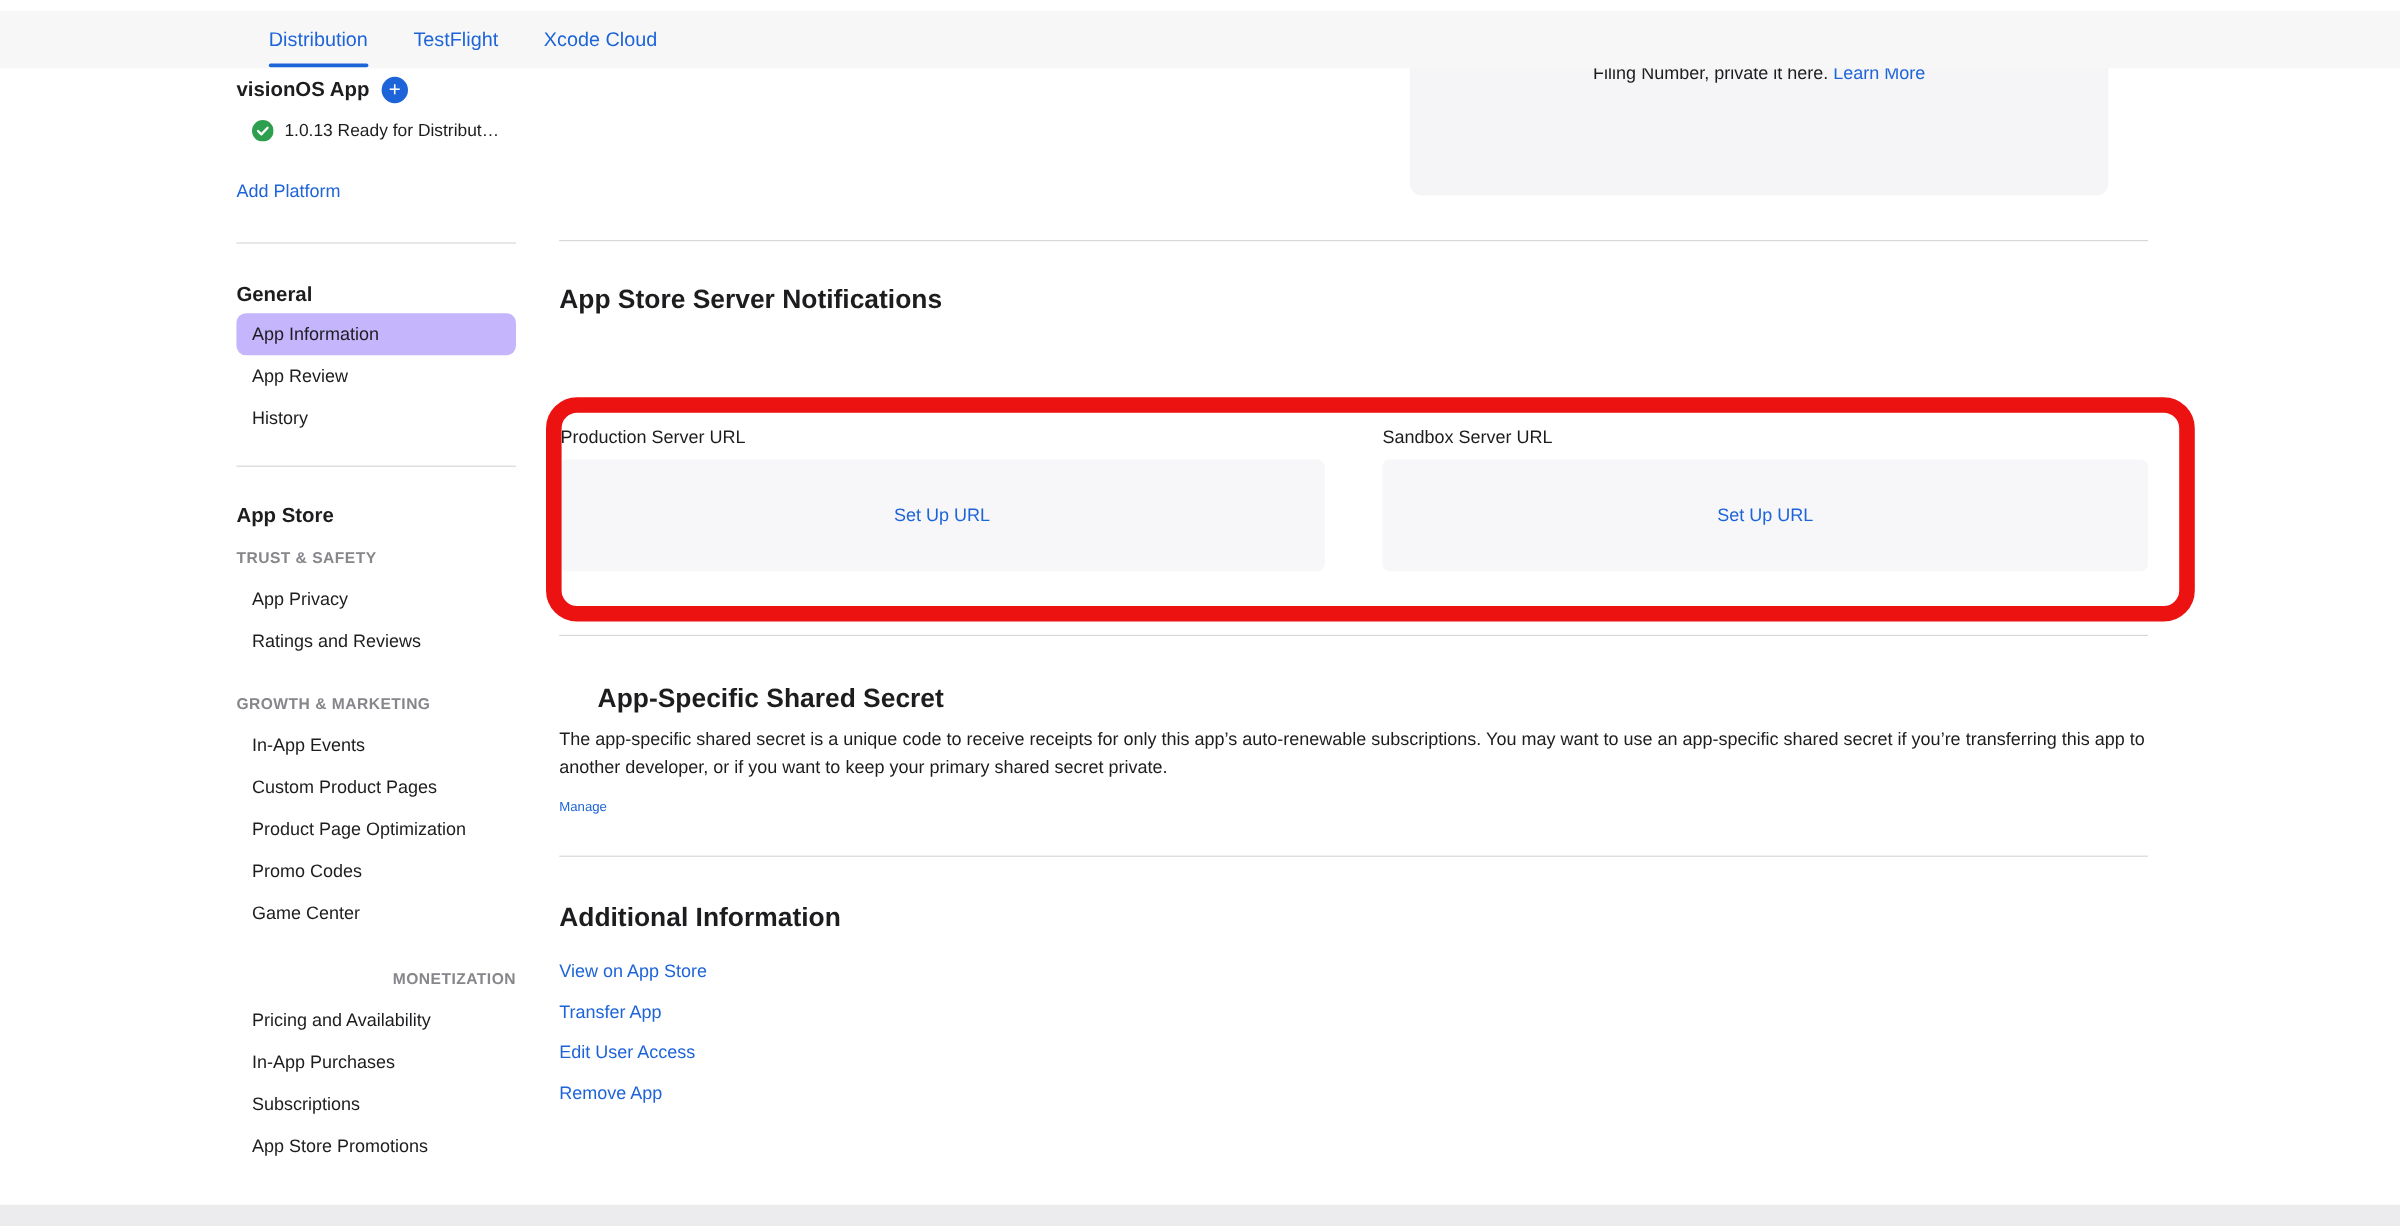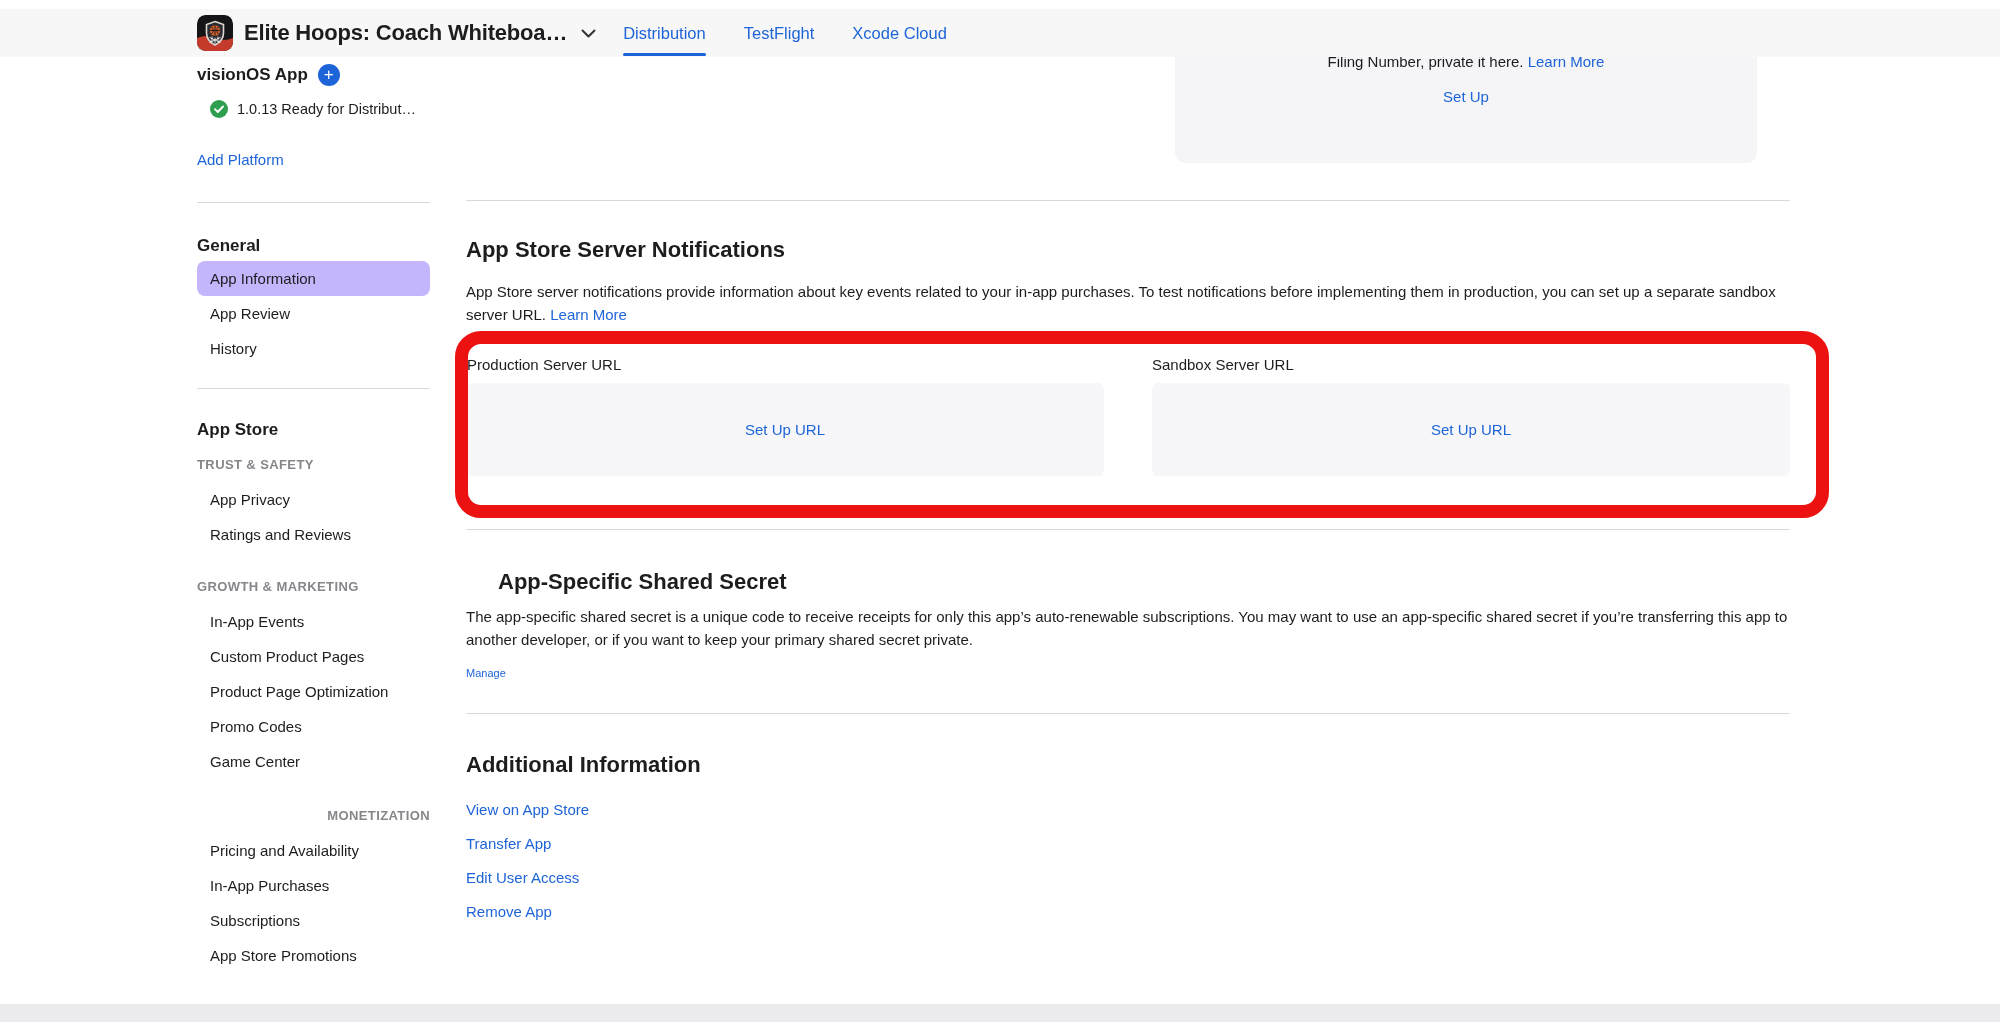--- a/index.html
+++ b/index.html
@@ -77,43 +77,20 @@
   .annotation{position:absolute;left:455px;top:331px;width:1374px;height:187px;box-sizing:border-box;
               border:13px solid #ed1212;border-radius:26px;pointer-events:none;z-index:5;}
   .footer{position:absolute;left:0;bottom:0;width:100%;height:18px;background:#ececee;}
 </style>
 </head>
 <body>
 
 <div class="screen">
 
   <header class="topbar">
-    <div class="app-menu">
-      <svg class="app-icon" width="36" height="36" viewBox="0 0 36 36">
-        <rect width="36" height="36" rx="8.5" fill="#151517"></rect>
-        <path d="M0 23 C 6 20.5 12 20.5 18 23 C 24 25.5 30 25.5 36 23 L 36 27.5 A 8.5 8.5 0 0 1 27.5 36 L 8.5 36 A 8.5 8.5 0 0 1 0 27.5 Z" fill="#c53b2b"></path>
-        <path d="M18 6.5 L 26.5 9.5 L 26.5 18 C 26.5 24.5 22.5 27.8 18 30 C 13.5 27.8 9.5 24.5 9.5 18 L 9.5 9.5 Z" fill="#2b2b31" stroke="#ddd8d2" stroke-width="1.6"></path>
-        <circle cx="18" cy="15.5" r="5.2" fill="#d4622f"></circle>
-        <g stroke="#17171a" stroke-width="0.9" fill="none">
-          <path d="M12.8 15.5 H 23.2"></path>
-            <path d="M18 10.3 V 20.7"></path>
-          <path d="M14.4 11.8 C 16.8 14.2 16.8 16.8 14.4 19.2"></path>
-          <path d="M21.6 11.8 C 19.2 14.2 19.2 16.8 21.6 19.2"></path>
-        </g>
-        <g stroke="#f5f2ee" stroke-width="0.9" fill="none">
-          <path d="M12.5 22.5 L 23.5 27.5 M23.5 22.5 L 12.5 27.5 M15 21.5 L 15 27 M21 21.5 L 21 27 M18 22.8 L 18 28.5"></path>
-        </g>
-      </svg>
-      <span class="app-title">Elite Hoops: Coach Whiteboa…</span>
-      <span class="chevron">
-        <svg width="15" height="9" viewBox="0 0 15 9">
-            <path d="M1.5 1.5 L7.5 7.5 L13.5 1.5" fill="none" stroke="#333" stroke-width="2" stroke-linecap="round" stroke-linejoin="round"></path>
-          </svg>
-      </span>
-    </div>
     <nav class="tabs">
       <a class="tab active">
           <span>Distribution</span>
         </a>
       <a class="tab">
           <span>TestFlight</span>
         </a>
       <a class="tab">
           <span>Xcode Cloud</span>
         </a>
@@ -165,32 +142,25 @@
     <div class="side-item">App Store Promotions</div>
   </aside>
 
   <main class="main">
 
     <div class="setup-card">
       <div class="msg">
         <span>Filing Number, private it here.</span>
         <a class="link">Learn More</a>
       </div>
-      <div class="action">
-        <a class="link">Set Up</a>
-      </div>
     </div>
 
     <div class="hdivider div-1"></div>
 
     <h2 class="h2 h2-notifications">App Store Server Notifications</h2>
-    <p class="para para-notifications">
-      <span>App Store server notifications provide information about key events related to your in-app purchases. To test notifications before implementing them in production, you can set up a separate sandbox server URL.</span>
-      <a class="link">Learn More</a>
-    </p>
 
     <span class="col-label label-production">Production Server URL</span>
     <span class="col-label label-sandbox">Sandbox Server URL</span>
 
     <div class="url-box box-production">
       <a class="link">Set Up URL</a>
     </div>
     <div class="url-box box-sandbox">
       <a class="link">Set Up URL</a>
     </div>

